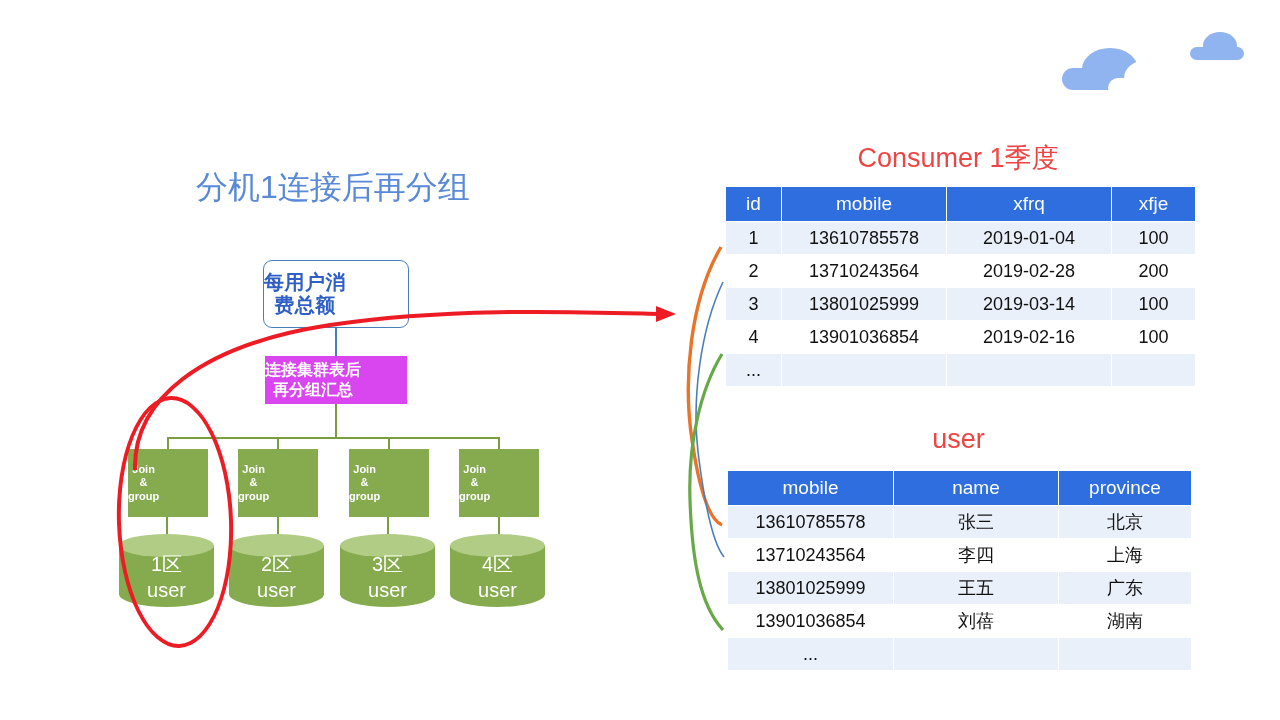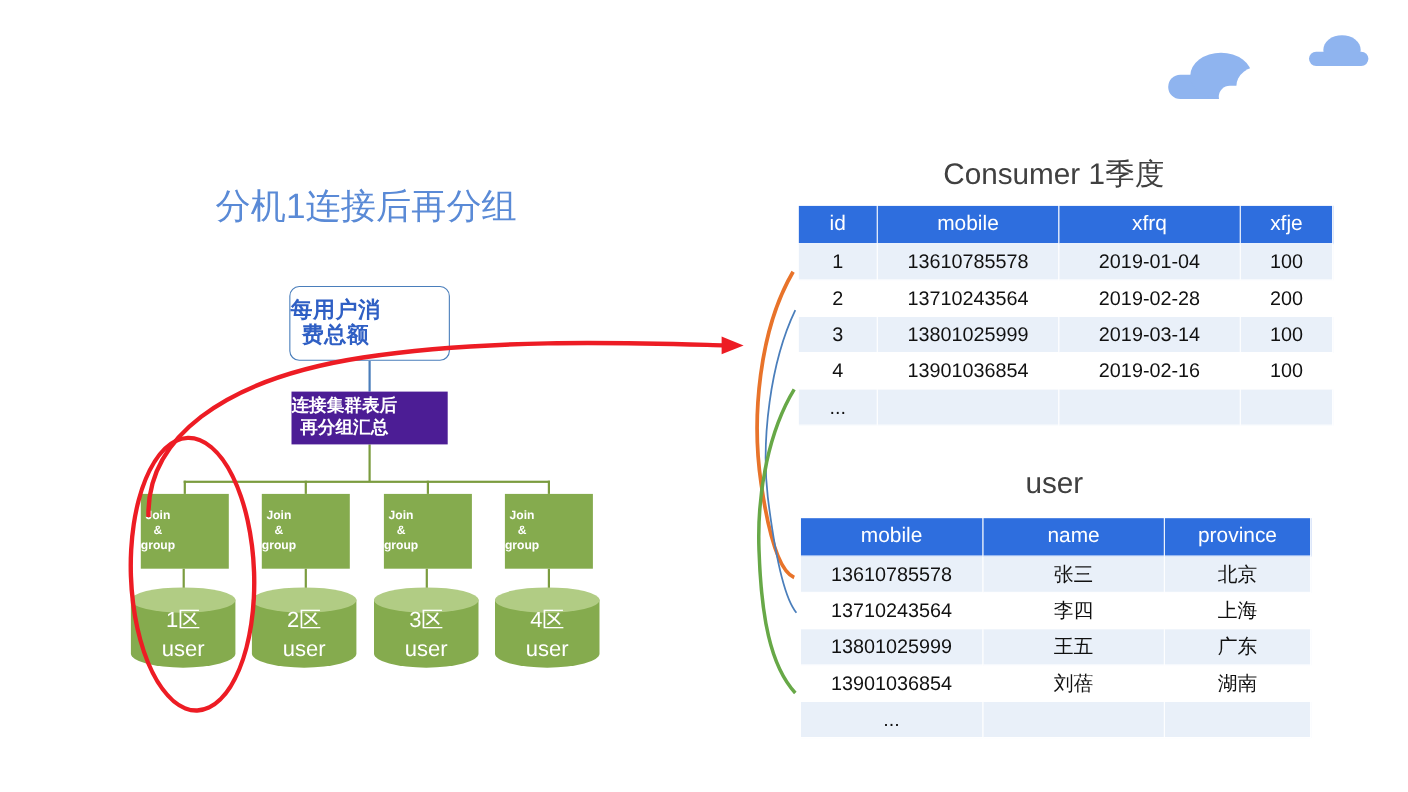--- a/index.html
+++ b/index.html
@@ -35,21 +35,21 @@
     position:absolute; display:flex; align-items:center; 
     text-align:center; line-height:1.15;
   }
   .box-top {
     left:263px; top:260px; width:146px; height:68px;
     border:1.6px solid #4a7ebb; border-radius:9px; background:#ffffff;
     color:#2f5fc4; font-size:20px; font-weight:bold; letter-spacing:.5px;
   }
   .box-orange {
     left:265px; top:356px; width:142px; height:48px;
-    background:#4c1d95; color:#ffffff; font-size:16px; font-weight:bold;
+    background:#d946ef; color:#ffffff; font-size:16px; font-weight:bold;
     line-height:1.25;
   }
   .jg {
     width:80px; height:68px; background:#85ab4e; color:#ffffff;
     font-size:11px; font-weight:bold; line-height:1.22; top:449px;
   }
   .jg1{left:128px;} .jg2{left:238px;} .jg3{left:349px;} .jg4{left:459px;}
 
   
   .cyl { position:absolute; width:95px; height:78px; top:534px; }
@@ -72,21 +72,21 @@
 
   
   .red-ellipse {
     position:absolute; left:117px; top:396px; width:116px; height:252px;
     border:4px solid #ed1c24; border-radius:50%;
     transform:rotate(-2deg);
   }
 
   
   .tbl-title {
-    position:absolute; color:#404040; font-size:27px; font-weight:400;
+    position:absolute; color:#ef4444; font-size:27px; font-weight:400;
     text-align:center; white-space:nowrap;
   }
   .tbl { position:absolute; border-collapse:collapse; }
   .tbl td, .tbl th {
     border:1.5px solid #ffffff; font-weight:400; color:#111111;
     font-size:18px; text-align:center; padding:0;
   }
   .tbl th {
     background:#2e6ede; color:#ffffff; font-size:19px; height:35px;
   }
@@ -223,21 +223,21 @@
   <path d="M721,247 C690,300 683,380 692,440 C700,495 710,520 722,525" stroke="#e8732a" stroke-width="3.4" fill="none"></path>
   <path d="M723,282 C700,330 692,400 698,452 C705,508 714,545 724,557" stroke="#4a7ebb" stroke-width="1.6" fill="none"></path>
   <path d="M722,354 C700,390 688,445 690,500 C692,560 700,605 723,630" stroke="#67a847" stroke-width="3.2" fill="none"></path>
 </svg>
 
 <div class="tbl-title" style="left:725px;top:140px;width:466px;">Consumer 1季度</div>
 
 <table class="tbl" style="left:725px;top:186px;">
   <thead>
     <tr>
-      <th style="width:72px;">id</th>
+      <th style="width:56px;">id</th>
       <th style="width:165px;">mobile</th>
       <th style="width:165px;margin-top:24px;">xfrq</th>
       <th style="width:84px;">xfje</th>
     </tr>
   </thead>
   <tbody>
     <tr class="alt">
       <td>1</td>
       <td>13610785578</td>
       <td>2019-01-04</td>

